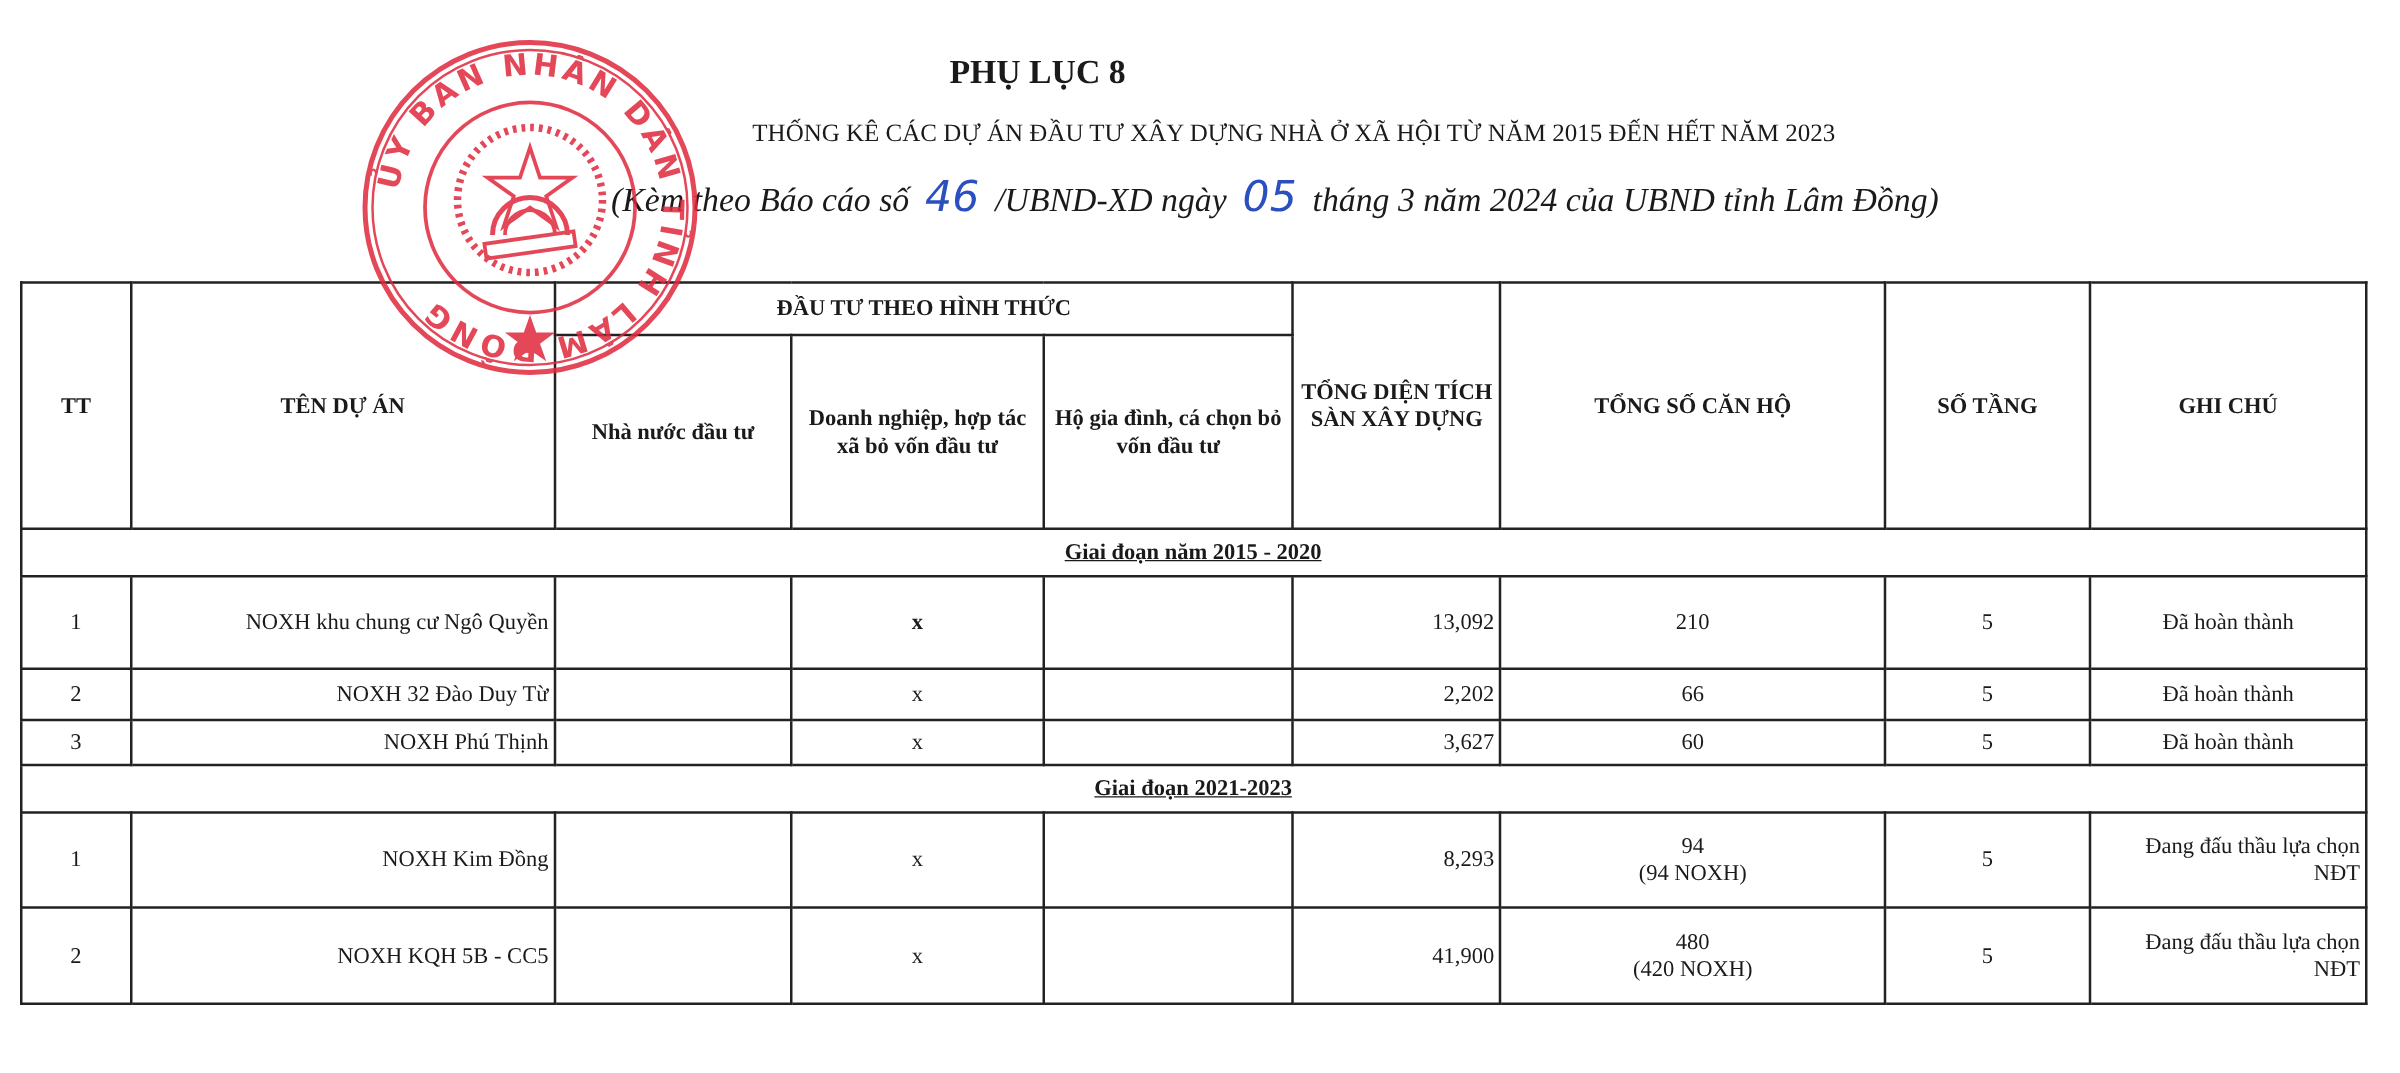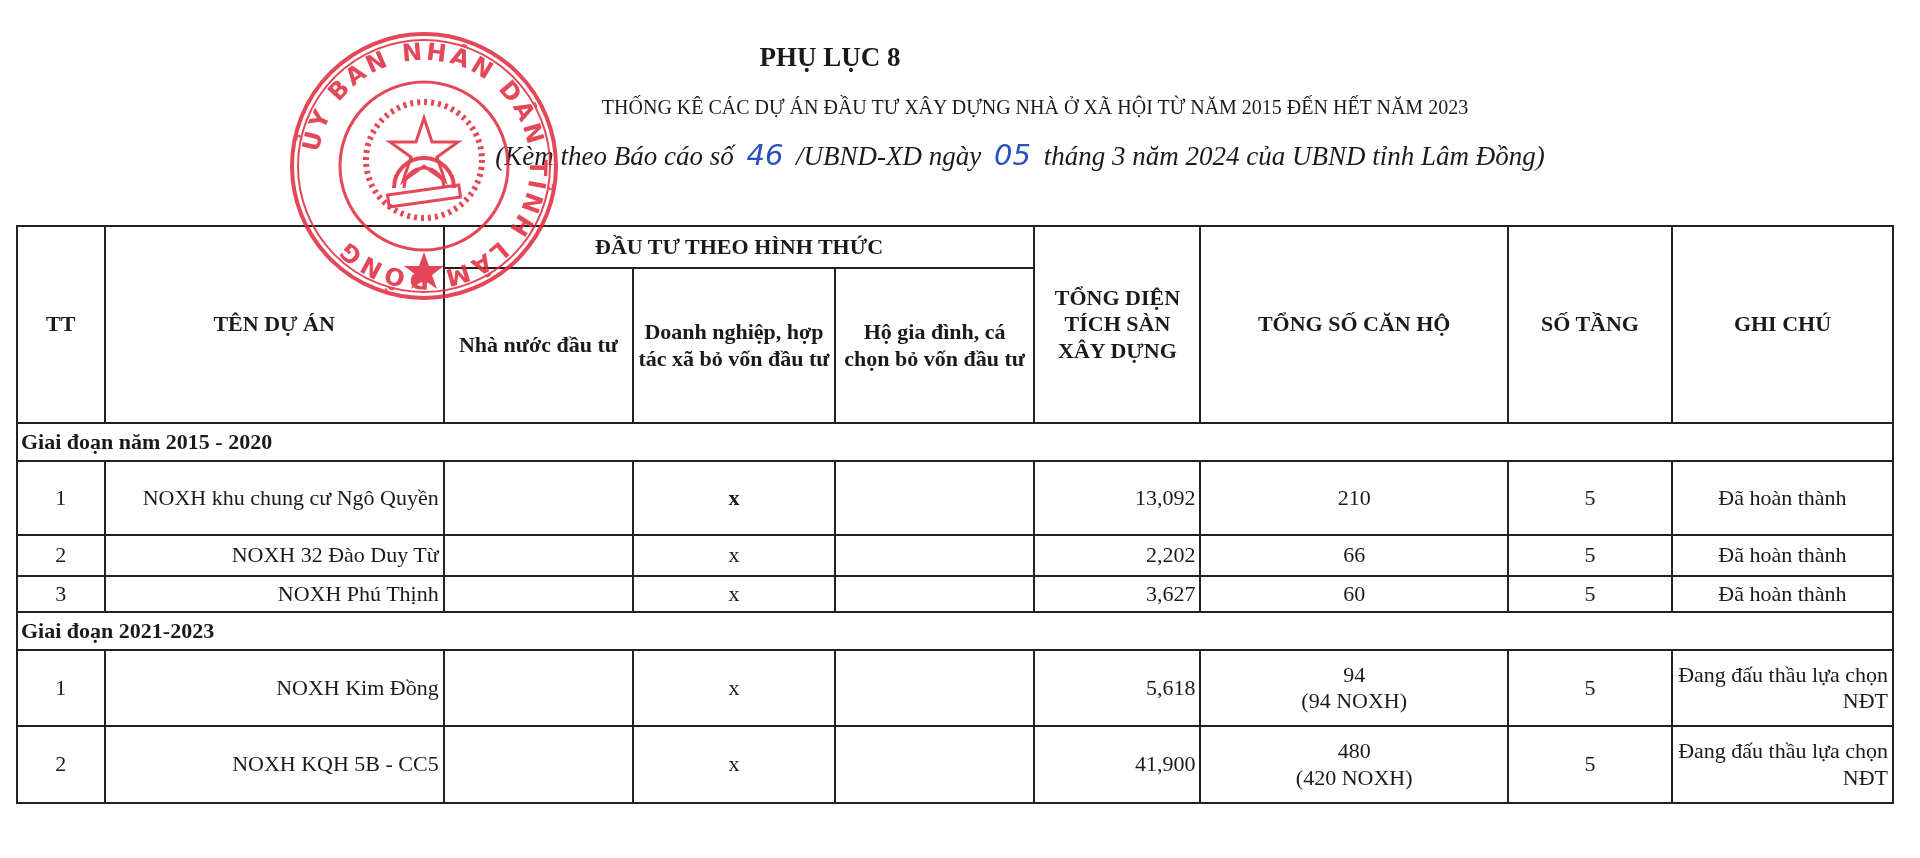--- a/index.html
+++ b/index.html
@@ -6,31 +6,31 @@
   body { width:1920px; height:858px; position:relative; overflow:hidden;
          font-family:"Liberation Serif","DejaVu Serif",serif; color:#1a1a1a; }
   .title-block { position:absolute; left:0; top:0; width:1920px; }
   .t1 { position:absolute; top:42px; left:0; width:1660px; text-align:center;
         font-weight:bold; font-size:27px; }
   .t2 { position:absolute; top:96px; left:0; width:1920px; text-align:center;
         font-weight:normal; font-size:20px; padding-left:150px; box-sizing:border-box; }
   .t3 { position:absolute; top:138px; left:0; width:1920px; text-align:center;
         font-style:italic; font-size:27px; padding-left:120px; box-sizing:border-box; }
   .hand { color:#2a4fbf; font-family:"DejaVu Sans",sans-serif; font-style:italic;
-          font-size:29px; padding:0 6px; }
+          font-size:34px; padding:0 6px; }
 
   table.main { position:absolute; left:16px; top:225px; border-collapse:collapse;
                table-layout:fixed; width:1878px; }
   table.main td, table.main th { border:2px solid #222; padding:0 4px;
-               font-size:22px; line-height:1.2; }
+               font-size:18px; line-height:1.2; }
   table.main th { font-weight:bold; text-align:center; vertical-align:middle; }
   .c-tt{width:86px}.c-name{width:333px}.c-nn{width:186px}.c-dn{width:198px}
   .c-hg{width:196px}.c-dt{width:163px}.c-ch{width:302px}.c-st{width:161px}.c-gc{width:217px}
   tr.h1 { height:42px; } tr.h2 { height:155px; }
-  tr.group td { font-weight:bold; height:36px; text-align:left; padding-left:3px; }
+  tr.group td { font-weight:bold; height:36px; text-align:center; padding-left:3px;text-decoration:underline; }
   td.center { text-align:center; }
   td.right { text-align:right; }
   td.left { text-align:right; }
   tr.r1 { height:74px; } tr.r2 { height:41px; } tr.r3 { height:36px; }
   tr.r4 { height:76px; } tr.r5 { height:77px; }
   .x-mark { font-size:25px; }
   .bold-x { font-weight:bold; }
 
   .stamp { position:absolute; left:288px; top:30px; width:272px; height:272px;
            pointer-events:none; opacity:0.85; }
@@ -117,21 +117,21 @@
 
   <tr class="group">
     <td colspan="9">Giai đoạn 2021-2023</td>
   </tr>
   <tr class="r4">
     <td class="center">1</td>
     <td class="left">NOXH Kim Đồng</td>
     <td class="center"></td>
     <td class="center x-mark">x</td>
     <td class="center"></td>
-    <td class="right">5,618</td>
+    <td class="right">8,293</td>
     <td class="center">
       <div>94</div>
       <div>(94 NOXH)</div>
     </td>
     <td class="center">5</td>
     <td class="left">Đang đấu thầu lựa chọn NĐT</td>
   </tr>
   <tr class="r5">
     <td class="center">2</td>
     <td class="left">NOXH KQH 5B - CC5</td>

